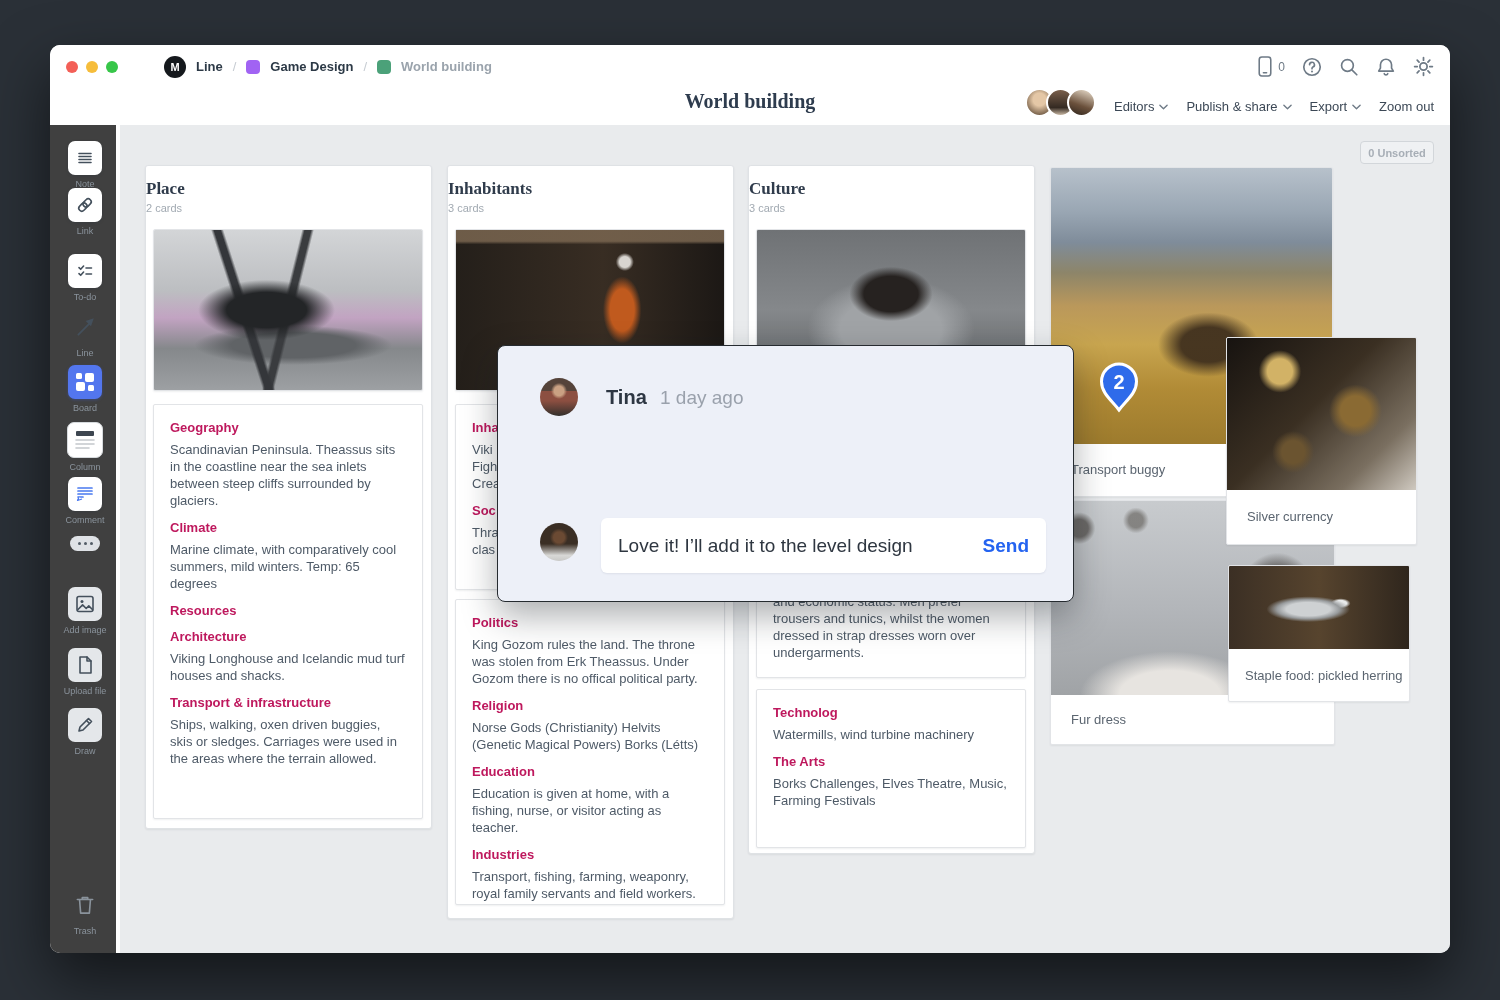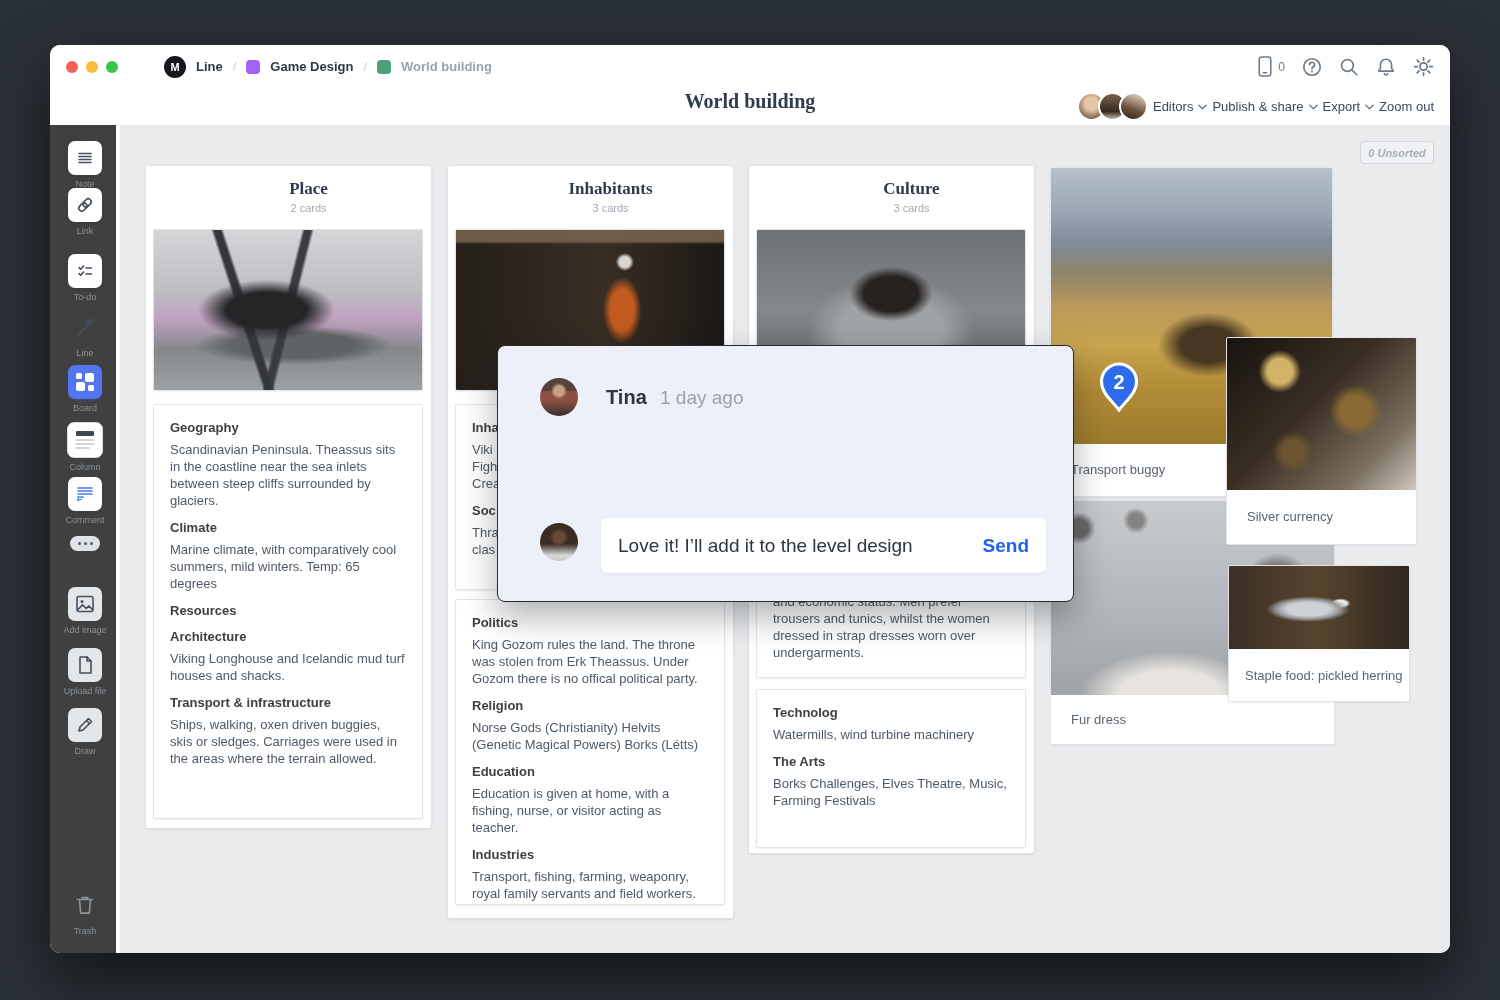--- a/index.html
+++ b/index.html
@@ -19,21 +19,21 @@
   .sq{width:14px;height:14px;border-radius:4px;display:inline-block;}
   .sq.purple{background:#a163f3}.sq.green{background:#4ba179}
   .crumb-muted{color:#9aa3ac;font-weight:bold;}
   .tb-right{margin-left:auto;display:flex;align-items:center;gap:17px;}
   .ic{stroke:#6e7a86;fill:none;stroke-width:1.5;stroke-linecap:round;stroke-linejoin:round;}
   .devcount{font-size:12px;color:#6e7a86;margin-left:-12px;}
   
   .headerrow{position:relative;height:37px;background:#fff;}
   .board-title{position:absolute;left:0;right:0;top:2px;text-align:center;
     font-family:"Liberation Serif",serif;font-size:20px;font-weight:bold;color:#2e3c4e;}
-  .hdr-right{position:absolute;right:16px;top:0;height:100%;display:flex;align-items:center;gap:5px;}
+  .hdr-right{position:absolute;right:16px;top:0;height:100%;display:flex;gap:18px;}
   .hdr-btn{font-size:13px;color:#3c4856;display:flex;align-items:center;gap:5px;cursor:pointer;}
   .avatars{display:flex;}
   .av{width:25px;height:25px;border-radius:50%;border:2px solid #fff;}
   .av+.av{margin-left:-8px;}
   .av.a1{background:radial-gradient(circle at 50% 38%,#e4c7a6 32%,#7e6750 75%);}
   .av.a2{background:linear-gradient(180deg,#7a5f4b 0%,#342a22 70%,#c9b8a4 100%);}
   .av.a3{background:linear-gradient(200deg,#d8cab8 10%,#6b513c 60%,#2e241c 100%);}
   
   .sidebar{position:absolute;left:0;top:80px;width:66px;height:828px;background:#404040;}
   .tool{position:absolute;left:0;width:70px;display:flex;flex-direction:column;align-items:center;cursor:pointer;}
@@ -44,30 +44,30 @@
   .tile.blue{background:#5376ee;box-shadow:0 1px 3px rgba(60,90,200,.4);}
   .tile.gray{background:#e4e7ea;box-shadow:none;}
   .tile.bordered{box-shadow:none;border:1px solid #d6dadd;}
   .ti{stroke:#44505c;fill:none;stroke-width:1.6;stroke-linecap:round;stroke-linejoin:round;}
   .morepill{width:30px;height:15px;border-radius:8px;background:#dfe2e6;display:flex;align-items:center;justify-content:center;gap:3px;}
   .morepill i{width:3px;height:3px;border-radius:50%;background:#525c66;}
   
   .canvas{position:absolute;left:70px;top:80px;width:1330px;height:828px;background:#e9ebed;}
   .unsorted{position:absolute;left:1240px;top:16px;width:72px;height:21px;border:1px solid #d2d6da;
     border-radius:4px;background:#eff1f3;color:#a7aeb6;font-size:11px;font-weight:bold;
-    display:flex;align-items:center;justify-content:center;cursor:pointer;font-style:italic;}
+    display:flex;align-items:center;justify-content:center;cursor:pointer;}
   .col{position:absolute;background:#fff;border:1px solid #dfe2e5;border-radius:3px;
     box-shadow:0 1px 2px rgba(30,40,50,.08);}
-  .col-hd{text-align:center;padding-top:13px;cursor:pointer;padding-left:40px;}
+  .col-hd{padding-top:13px;cursor:pointer;}
   .col-title{font-family:"Liberation Serif",serif;font-size:17px;font-weight:bold;color:#2f3b4b;}
   .col-count{font-size:11px;color:#a2aab2;margin-top:3px;}
   .card{position:absolute;background:#fff;border:1px solid #e2e4e7;border-radius:2px;
     box-shadow:0 1px 2px rgba(30,40,50,.07);overflow:hidden;cursor:pointer;}
   .imgfill{position:absolute;inset:0;}
-  .sec-h{font-size:13px;font-weight:bold;color:#404040;margin:11px 0 6px;}
+  .sec-h{font-size:13px;font-weight:bold;color:#be185d;margin:11px 0 6px;}
   .sec-h:first-child{margin-top:0;}
   .sec-p{font-size:13px;color:#4e5a67;line-height:17px;white-space:pre-line;}
   .tcard-pad{padding:15px 16px;}
   
   .img-place{background:
     radial-gradient(ellipse 95px 42px at 42% 50%,#232527 0 42%,rgba(35,37,39,0) 72%),
     linear-gradient(72deg,transparent 34%,#34363a 35% 37%,transparent 38%),
     linear-gradient(104deg,transparent 48%,#3a3c3f 49% 51%,transparent 52%),
     radial-gradient(ellipse 130px 26px at 52% 72%,#606366 0 48%,rgba(96,99,102,0) 76%),
     linear-gradient(180deg,#d3d5d7 0%,#bcbec1 38%,#9699 55%,#85888b 74%,#9da0a3 100%);}

